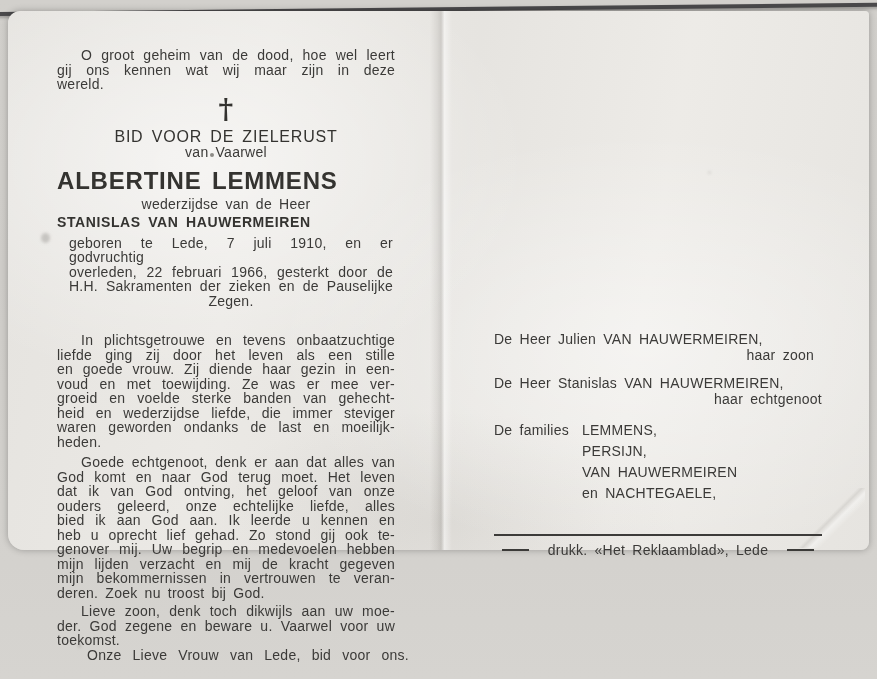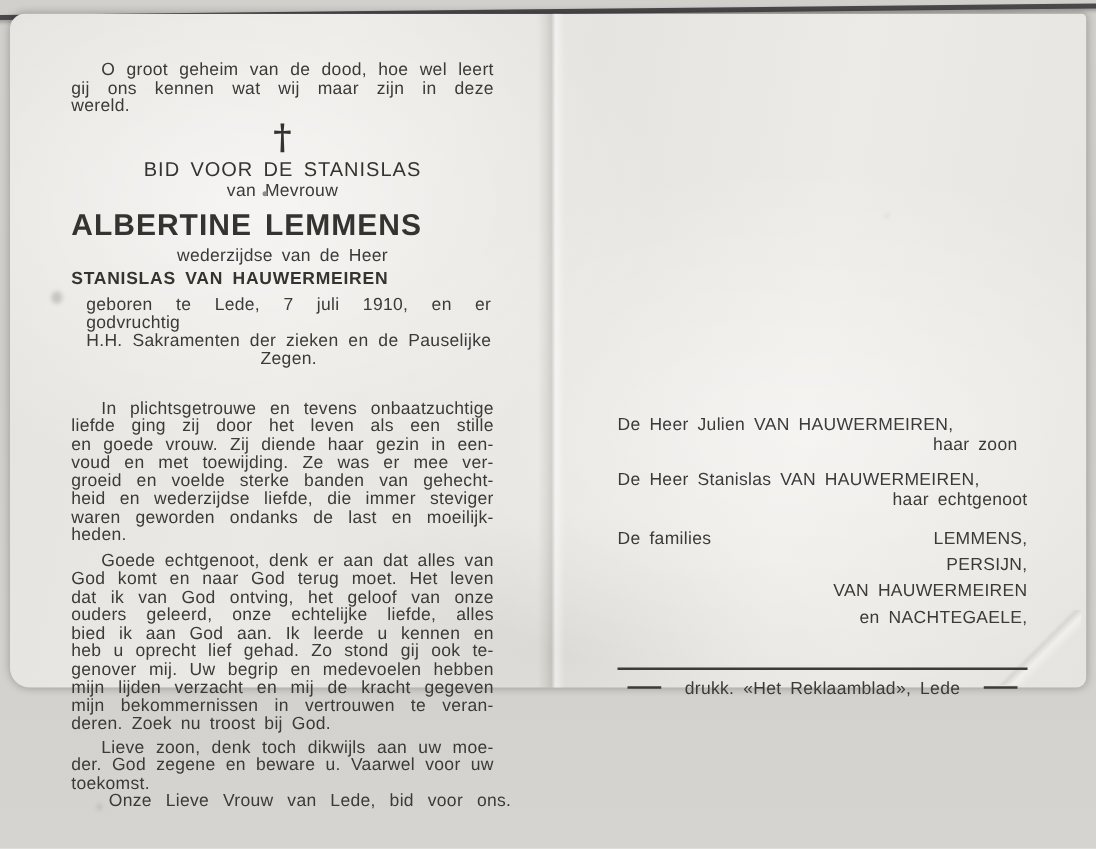--- a/index.html
+++ b/index.html
@@ -69,21 +69,21 @@
   .para3{margin-top:4px;}
   .closing{margin-top:0;width:352px;}
   .closing > div:first-child{text-indent:30px;}
 
   .mourner{margin-bottom:13px;}
   .mourner .m-name{text-align:left;}
   .mourner .m-rel{text-align:right;}
   .mourner .m-rel.zoon{padding-right:8px;}
   .families{margin-top:3px;display:flex;line-height:21px;}
   .fam-intro{width:88px;flex:none;}
-  .fam-list{flex:1;text-align:right;}
+  .fam-list{flex:1;}
   .thanks{margin-top:32px;font-weight:bold;line-height:18px;color:#343330;}
   .footer{margin-top:30px;border-top:2px solid #3c3b39;padding-top:6px;
           display:flex;align-items:center;}
   .footer-dash{width:27px;height:2px;background:#3c3b39;flex:none;}
   .footer-dash.left{margin-left:8px;}
   .footer-dash.right{margin-right:8px;}
   .printer{flex:1;text-align:center;line-height:16px;}
 </style>
 </head>
 <body>
@@ -98,30 +98,31 @@
   <div class="speck s3"></div>
   <div class="speck s4"></div>
 
   <div class="page page-left">
     <div class="epigraph indent-first">
         <div class="jl">O groot geheim van de dood, hoe wel leert</div>
         <div class="jl">gij ons kennen wat wij maar zijn in deze</div>
         <div class="ll">wereld.</div>
       </div>
     <div class="cross">†</div>
-    <div class="pray-title">BID VOOR DE STANISLAS</div>
+    <div class="pray-title">BID VOOR DE ZIELERUST</div>
     <div class="pray-sub">
-      <span>van Mevrouw</span>
+      <span>van Vaarwel</span>
       <span class="ink-dot"></span>
     </div>
     <div class="name">ALBERTINE LEMMENS</div>
     <div class="spouse-intro">wederzijdse van de Heer</div>
     <div class="spouse-name">STANISLAS VAN HAUWERMEIREN</div>
     <div class="vitals center-last">
         <div class="jl">geboren te Lede, 7 juli 1910, en er godvruchtig</div>
+        <div class="jl">overleden, 22 februari 1966, gesterkt door de</div>
         <div class="jl">H.H. Sakramenten der zieken en de Pauselijke</div>
         <div class="ll">Zegen.</div>
       </div>
     <div class="para first indent-first">
         <div class="jl">In plichtsgetrouwe en tevens onbaatzuchtige</div>
         <div class="jl">liefde ging zij door het leven als een stille</div>
         <div class="jl">en goede vrouw. Zij diende haar gezin in een-</div>
         <div class="jl">voud en met toewijding. Ze was er mee ver-</div>
         <div class="jl">groeid en voelde sterke banden van gehecht-</div>
         <div class="jl">heid en wederzijdse liefde, die immer steviger</div>

